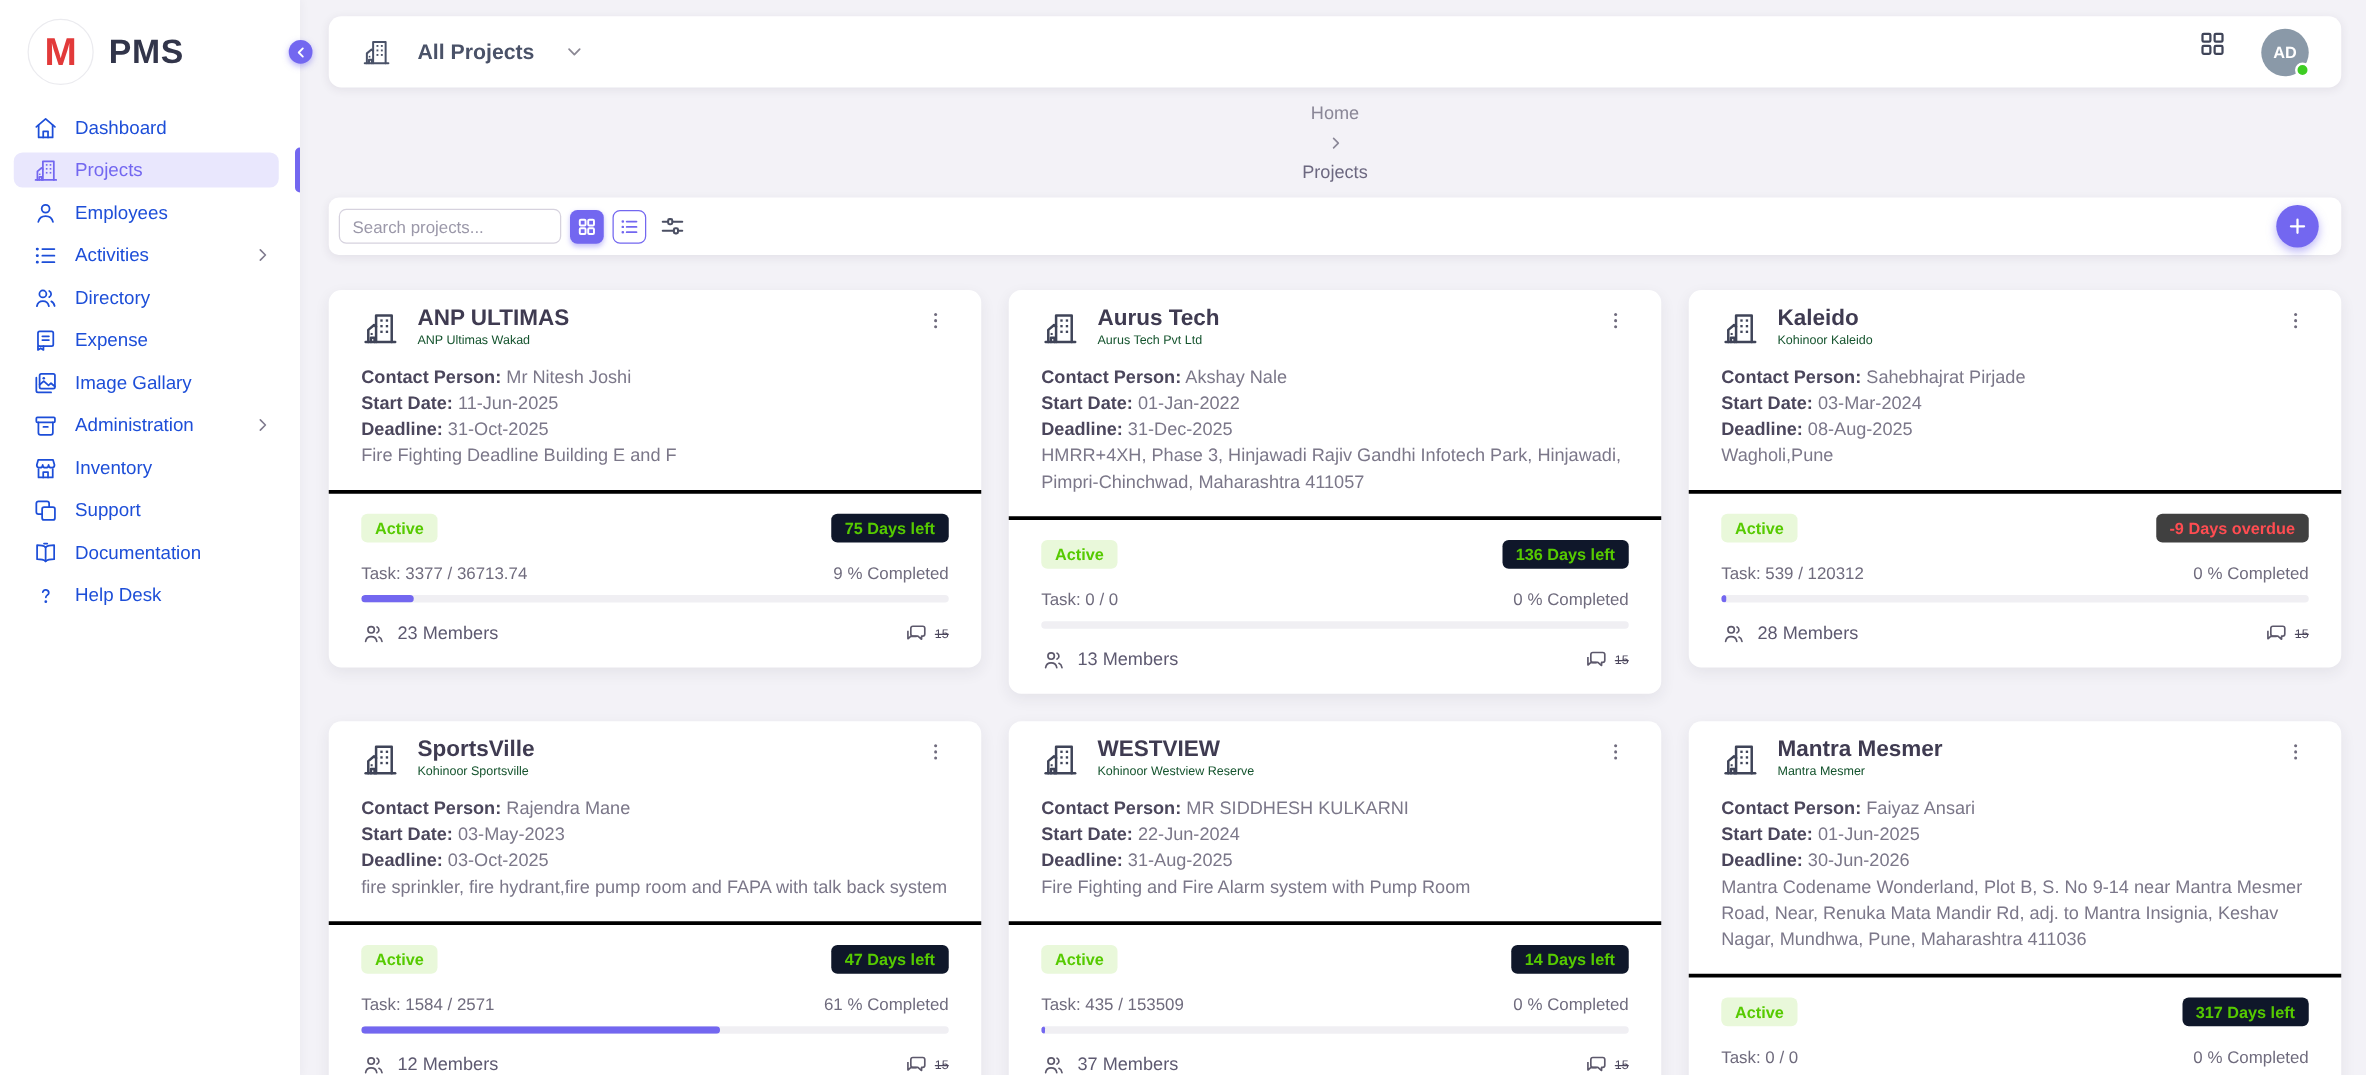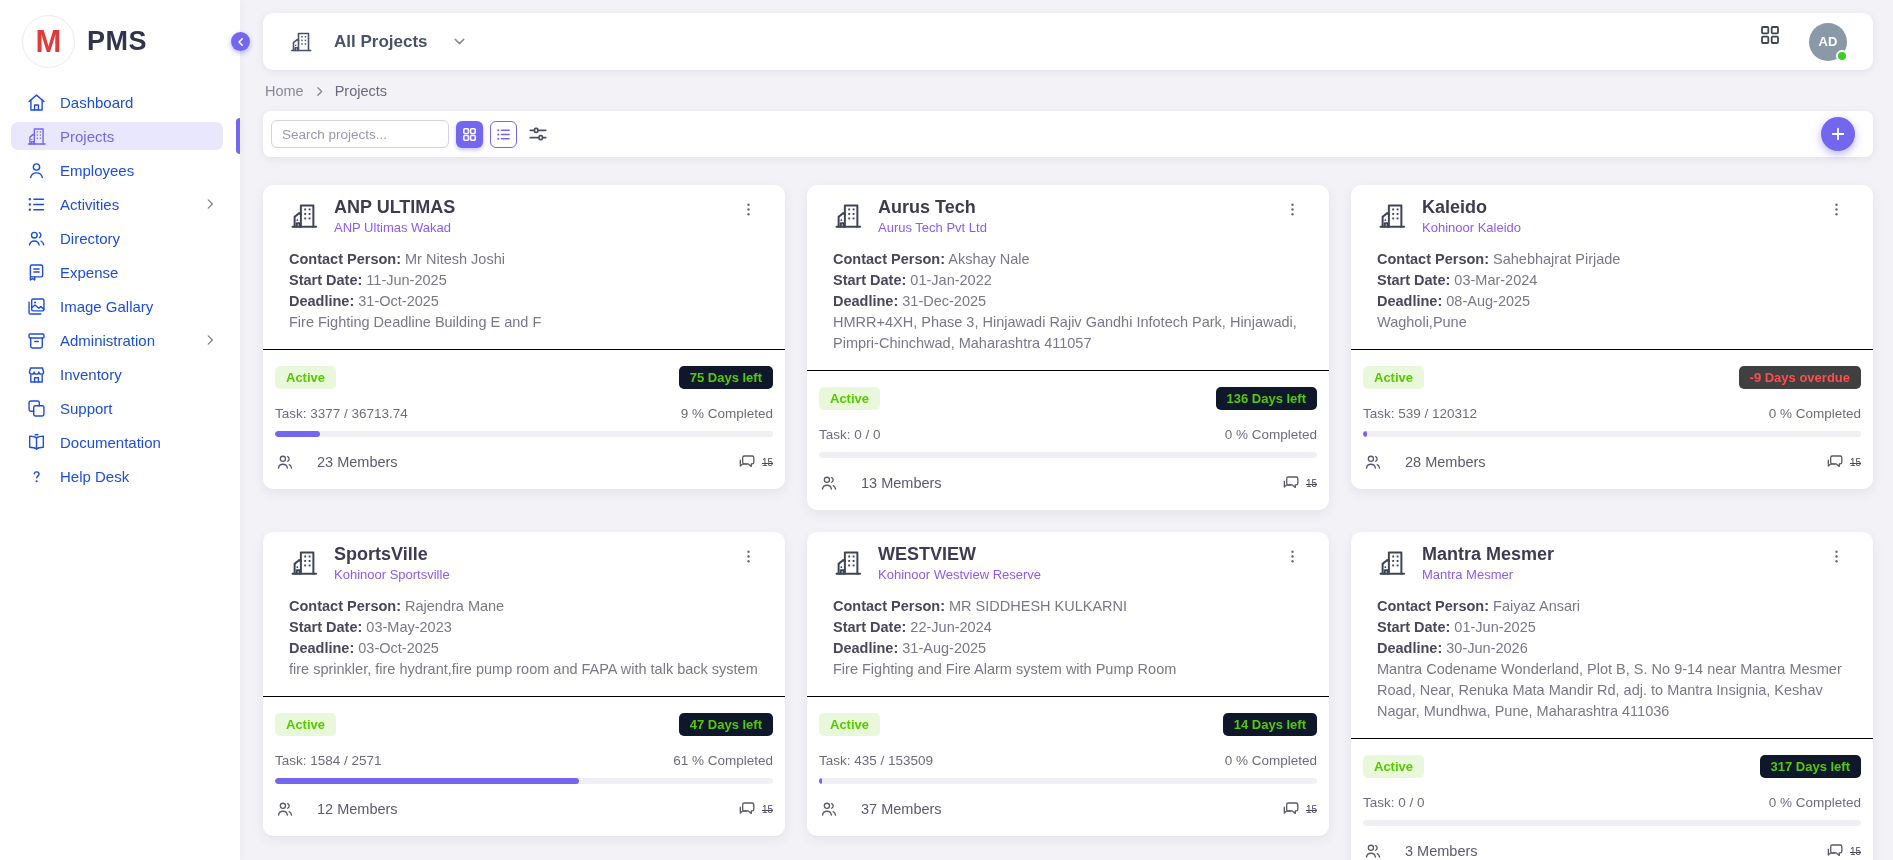--- a/index.html
+++ b/index.html
@@ -61,21 +61,21 @@
   .apps-icon svg { width:24px; height:24px; }
   .avatar {
     position:relative; width:38px; height:38px; border-radius:50%;
     background:#8a99a8; color:#fff; font-size:13px; font-weight:700;
     display:flex; align-items:center; justify-content:center; cursor:pointer;
   }
   .avatar-dot {
     position:absolute; right:-1px; bottom:-1px; width:12px; height:12px;
     background:#3ecd23; border:2px solid #fff; border-radius:50%;
   }
-  .breadcrumb { display:flex; align-items:center; gap:9px; padding:13px 2px 12px; font-size:14.5px; }
+  .breadcrumb { display:flex; align-items:center; gap:9px; padding:13px 2px 12px; font-size:14.5px;flex-direction:column; }
   .crumb-home { color:#8a8797; cursor:pointer; }
   .crumb-sep { width:13px; height:13px; color:#8a8797; }
   .crumb-sep svg { width:13px; height:13px; }
   .crumb-current { color:#6c6880; }
   
   .toolbar {
     background:#fff; border-radius:8px; height:46px;
     display:flex; align-items:center; gap:7px; padding:0 18px 0 8px;
     box-shadow:0 2px 8px rgba(47,43,61,.08);
   }
@@ -105,41 +105,41 @@
   .card {
     background:#fff; border-radius:10px; box-shadow:0 4px 12px rgba(47,43,61,.07);
     cursor:pointer;
   }
   .card-top { padding:10px 26px 16px; }
   .card-head { display:flex; align-items:flex-start; }
   .card-building { width:30px; height:30px; color:#3f4458; margin-top:6px; }
   .card-building svg { width:30px; height:30px; }
   .card-titles { margin-left:15px; }
   .card-title { font-size:18px; font-weight:700; color:#3f3b51; line-height:24px; }
-  .card-subtitle { font-size:13px; color:#8b5cf6; margin-top:1px; }
+  .card-subtitle { font-size:10px; color:#14532d; margin-top:1px; }
   .kebab { margin-left:auto; color:#6f6b7d; padding:4px 2px; margin-top:2px; }
   .kebab svg { width:17px; height:17px; }
   .card-details { margin-top:14px; font-size:14.5px; line-height:21px; }
   .lbl { font-weight:700; color:#4b465c; }
   .val { color:#7b7789; }
   .detail-desc { color:#7b7789; margin-top:0; }
-  .card-bottom { border-top:1px solid #000000; padding:16px 12px 17px; }
+  .card-bottom { border-top:3px solid #000000; padding:16px 26px 17px; }
   .badges-row { display:flex; align-items:center; justify-content:space-between; }
   .badge {
     display:inline-block; padding:4px 11px; border-radius:5px;
     font-size:13px; font-weight:700;
   }
   .badge-status { background:#e9f8da; color:#56ca00; }
   .badge-days { background:#0f172a; color:#56ca00; }
   .badge-days.overdue { background:#404040; color:#ff4c51; }
   .task-row { display:flex; justify-content:space-between; margin-top:17px; font-size:13.5px; color:#6f6b7d; }
   .progress { height:6px; background:#f0eff3; border-radius:4px; margin-top:10px; overflow:hidden; }
   .progress-fill { height:100%; background:#7367f0; border-radius:4px; }
   .card-footer { display:flex; align-items:center; justify-content:space-between; margin-top:15px; }
-  .members { display:flex; align-items:center; gap:22px; font-size:14.5px; color:#5d5970; }
+  .members { display:flex; align-items:center; gap:9px; font-size:14.5px; color:#5d5970; }
   .foot-icon { width:20px; height:20px; color:#5d596c; display:flex; }
   .foot-icon svg { width:20px; height:20px; }
   .chat { display:flex; align-items:center; gap:5px; color:#5d5970; font-size:10px; }
   .chat-num { text-decoration:line-through; color:#4b465c; }
 </style>
 </head>
 <body>
 
 <aside class="sidebar">
   <div class="logo-row">

